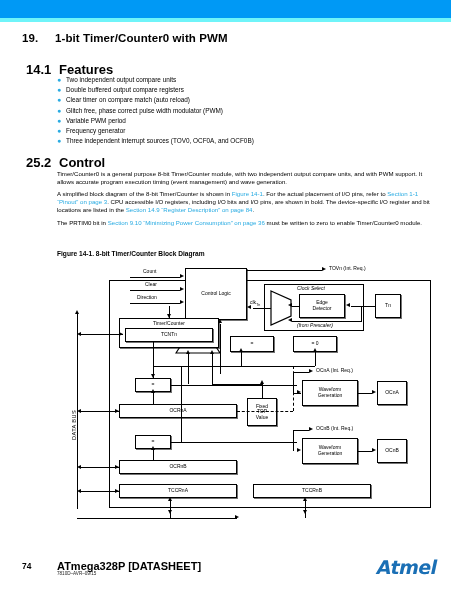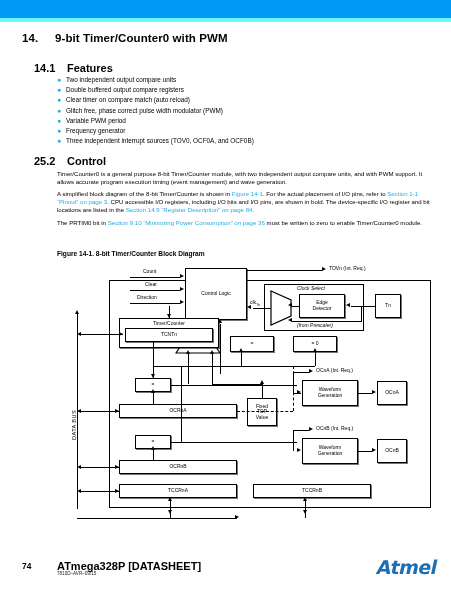--- a/index.html
+++ b/index.html
@@ -7,21 +7,21 @@
     width:451px;height:599px;background:#ffffff;
     font-family:"Liberation Sans", sans-serif;
     color:#000;overflow:hidden;position:relative;
   }
   .topbar{position:absolute;left:0;top:0;width:451px;height:18px;background:#0099f5;}
   .topbar2{position:absolute;left:0;top:18px;width:451px;height:4px;background:#6ff4f9;}
 
   
   .h1{position:absolute;left:22px;top:32px;font-size:11.5px;font-weight:bold;letter-spacing:.1px;}
   .h1 .num{display:inline-block;width:33px;}
-  .h2{position:absolute;left:34px;font-size:11px;font-weight:bold;}
+  .h2{position:absolute;left:26px;font-size:13px;font-weight:bold;}
   .h2 .num{display:inline-block;width:33px;}
   #h2-features{top:62px;}
   #h2-overview{top:155px;}
 
   
   .bullets{position:absolute;left:57px;top:76px;width:330px;}
   .bl{display:flex;align-items:flex-start;margin-bottom:2.2px;font-size:6.4px;line-height:8px;}
   .bl .dot{width:9px;flex:0 0 9px;color:#29abe2;font-size:7px;line-height:8px;}
   .bl .bt{flex:1;}
 
@@ -64,21 +64,21 @@
         letter-spacing:-.6px;font-family:"DejaVu Sans",sans-serif;}
   .logo .sl{display:inline-block;transform:skewX(-12deg);}
 </style>
 </head>
 <body>
 
 <div class="topbar"></div>
 <div class="topbar2"></div>
 
 <div class="h1">
-  <span class="num">14.</span><span>9-bit Timer/Counter0 with PWM</span>
+  <span class="num">19.</span><span>1-bit Timer/Counter0 with PWM</span>
 </div>
 
 <div class="h2" id="h2-features">
   <span class="num">14.1</span><span>Features</span>
 </div>
 
 <div class="bullets">
   <div class="bl">
       <span class="dot">●</span>
       <span class="bt">Two independent output compare units</span>

